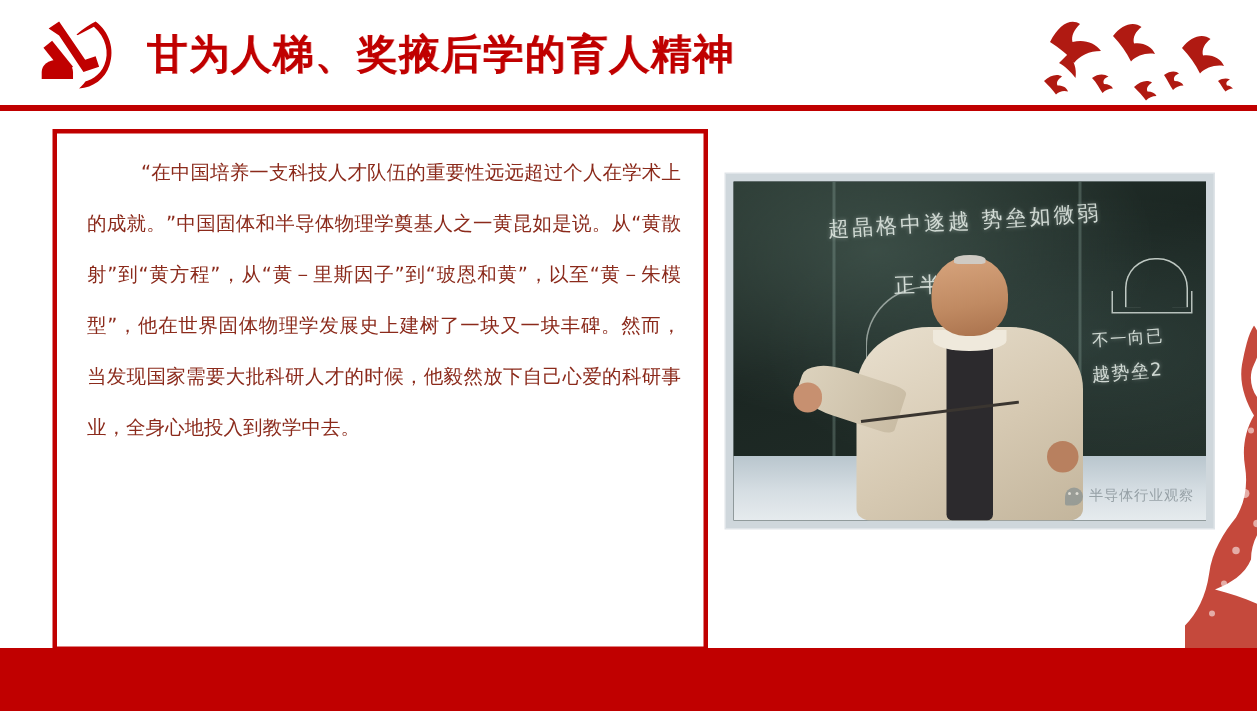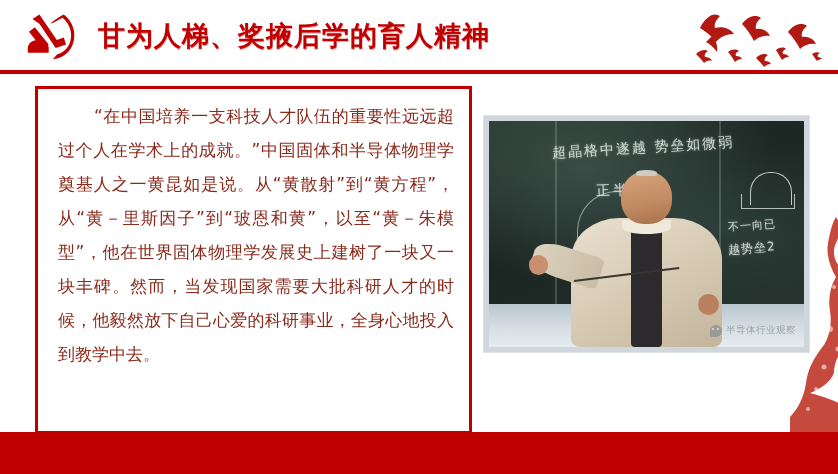--- a/index.html
+++ b/index.html
@@ -69,21 +69,21 @@
     height: 348px;
     border: 3px solid #c00000;
     box-sizing: border-box;
     background: #ffffff;
   }
   .body-text {
     position: absolute;
     left: 20px;
     top: 10px;
     width: 396px;
-    font-size: 17px;
+    font-size: 13px;
     line-height: 34px;
     color: #8b2a1b;
     text-align: justify;
     text-justify: inter-ideograph;
     font-family: "DejaVu Sans", "Liberation Sans", sans-serif;
   }
   .body-text .indent { display: inline-block; width: 36px; }
 
   
   .photo-wrap {

